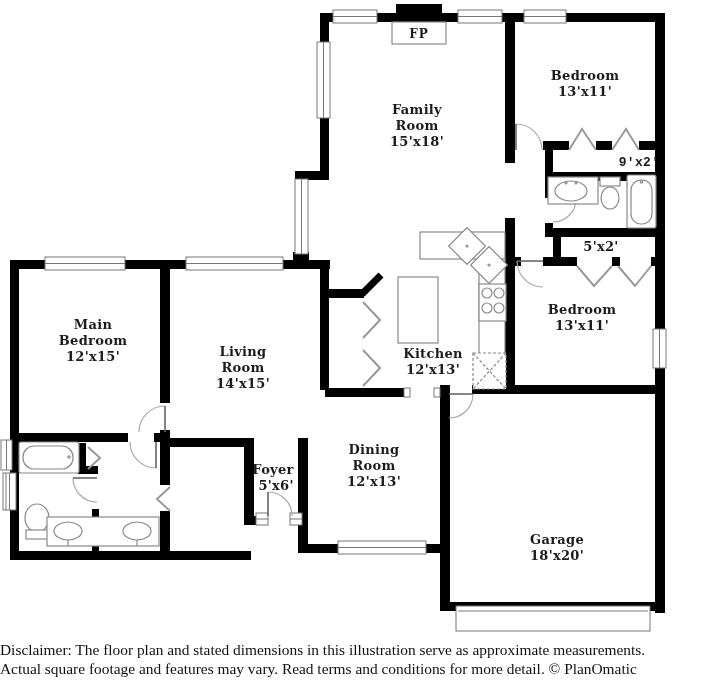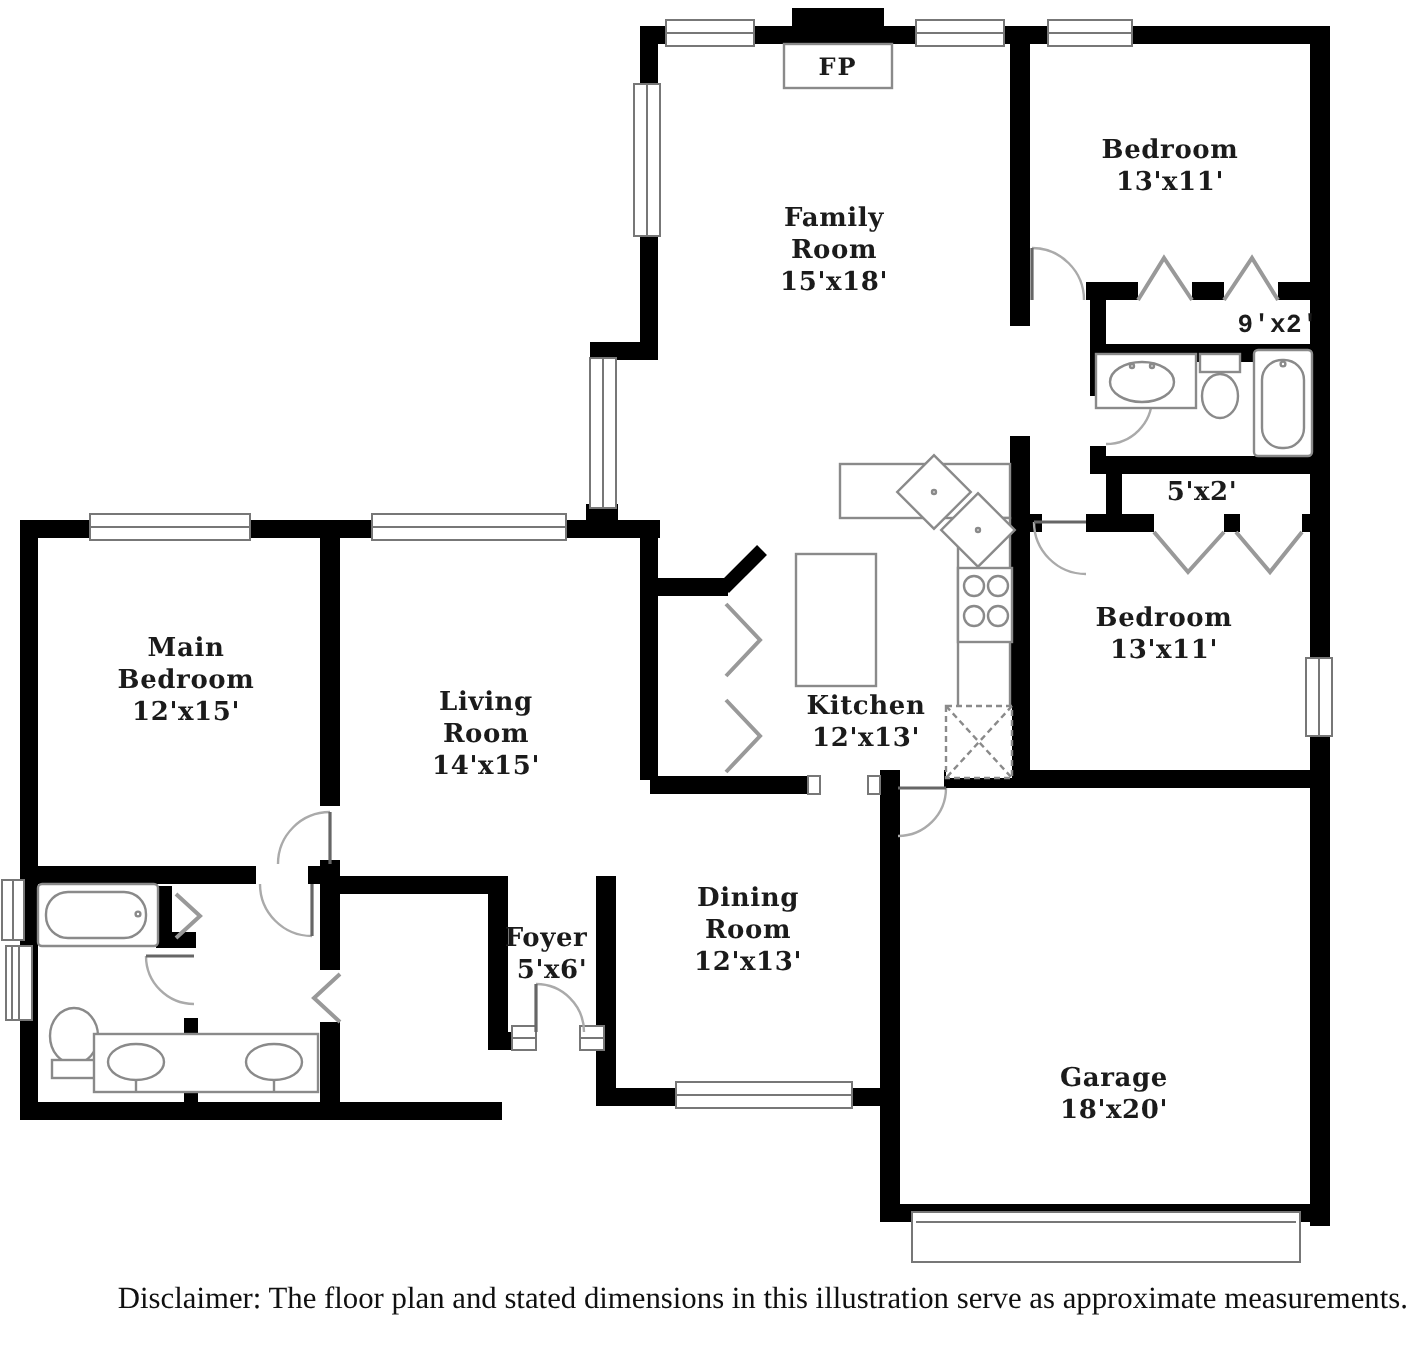--- a/index.html
+++ b/index.html
@@ -4,21 +4,21 @@
 <style>
   html,body{margin:0;padding:0;background:#ffffff;}
   #stage{position:relative;width:704px;height:684px;background:#ffffff;overflow:hidden;
          font-family:"DejaVu Serif", serif;}
   svg{position:absolute;left:0;top:0;}
   .room-label{position:absolute;transform:translate(-50%,-50%);text-align:center;
     font-weight:700;font-size:13px;line-height:1.22;letter-spacing:.3px;color:#1b1b1b;
     white-space:pre-line;pointer-events:none;}
   .small-label{font-size:13px;}
   .fp-label{font-size:12px;letter-spacing:1px;}
-  .disclaimer{position:absolute;left:0;width:704px;text-align:right;color:#101010;
+  .disclaimer{position:absolute;left:0;width:704px;text-align:left;color:#101010;
     font-size:15.4px;line-height:1.18;font-family:"Liberation Serif","DejaVu Serif",serif;}
 </style>
 </head>
 <body>
 
 <div id="stage">
 
 <svg width="704" height="684" viewBox="0 0 704 684">
 
   <g fill="#000000" stroke="none">
@@ -263,13 +263,14 @@
   <div class="room-label" style="left:273px;top:478px;text-align:right;">Foyer
 5'x6'</div>
   <div class="room-label" style="left:374px;top:466px;">Dining
 Room
 12'x13'</div>
   <div class="room-label" style="left:557px;top:506px;margin-top:42px;">Garage
 18'x20'</div>
   <div class="room-label fp-label" style="left:419px;top:34px;">FP</div>
 
   <div class="disclaimer" style="top:641px;">Disclaimer: The floor plan and stated dimensions in this illustration serve as approximate measurements.</div>
+  <div class="disclaimer" style="top:660px;">Actual square footage and features may vary. Read terms and conditions for more detail. © PlanOmatic</div>
 </div>
 
 </body></html>

